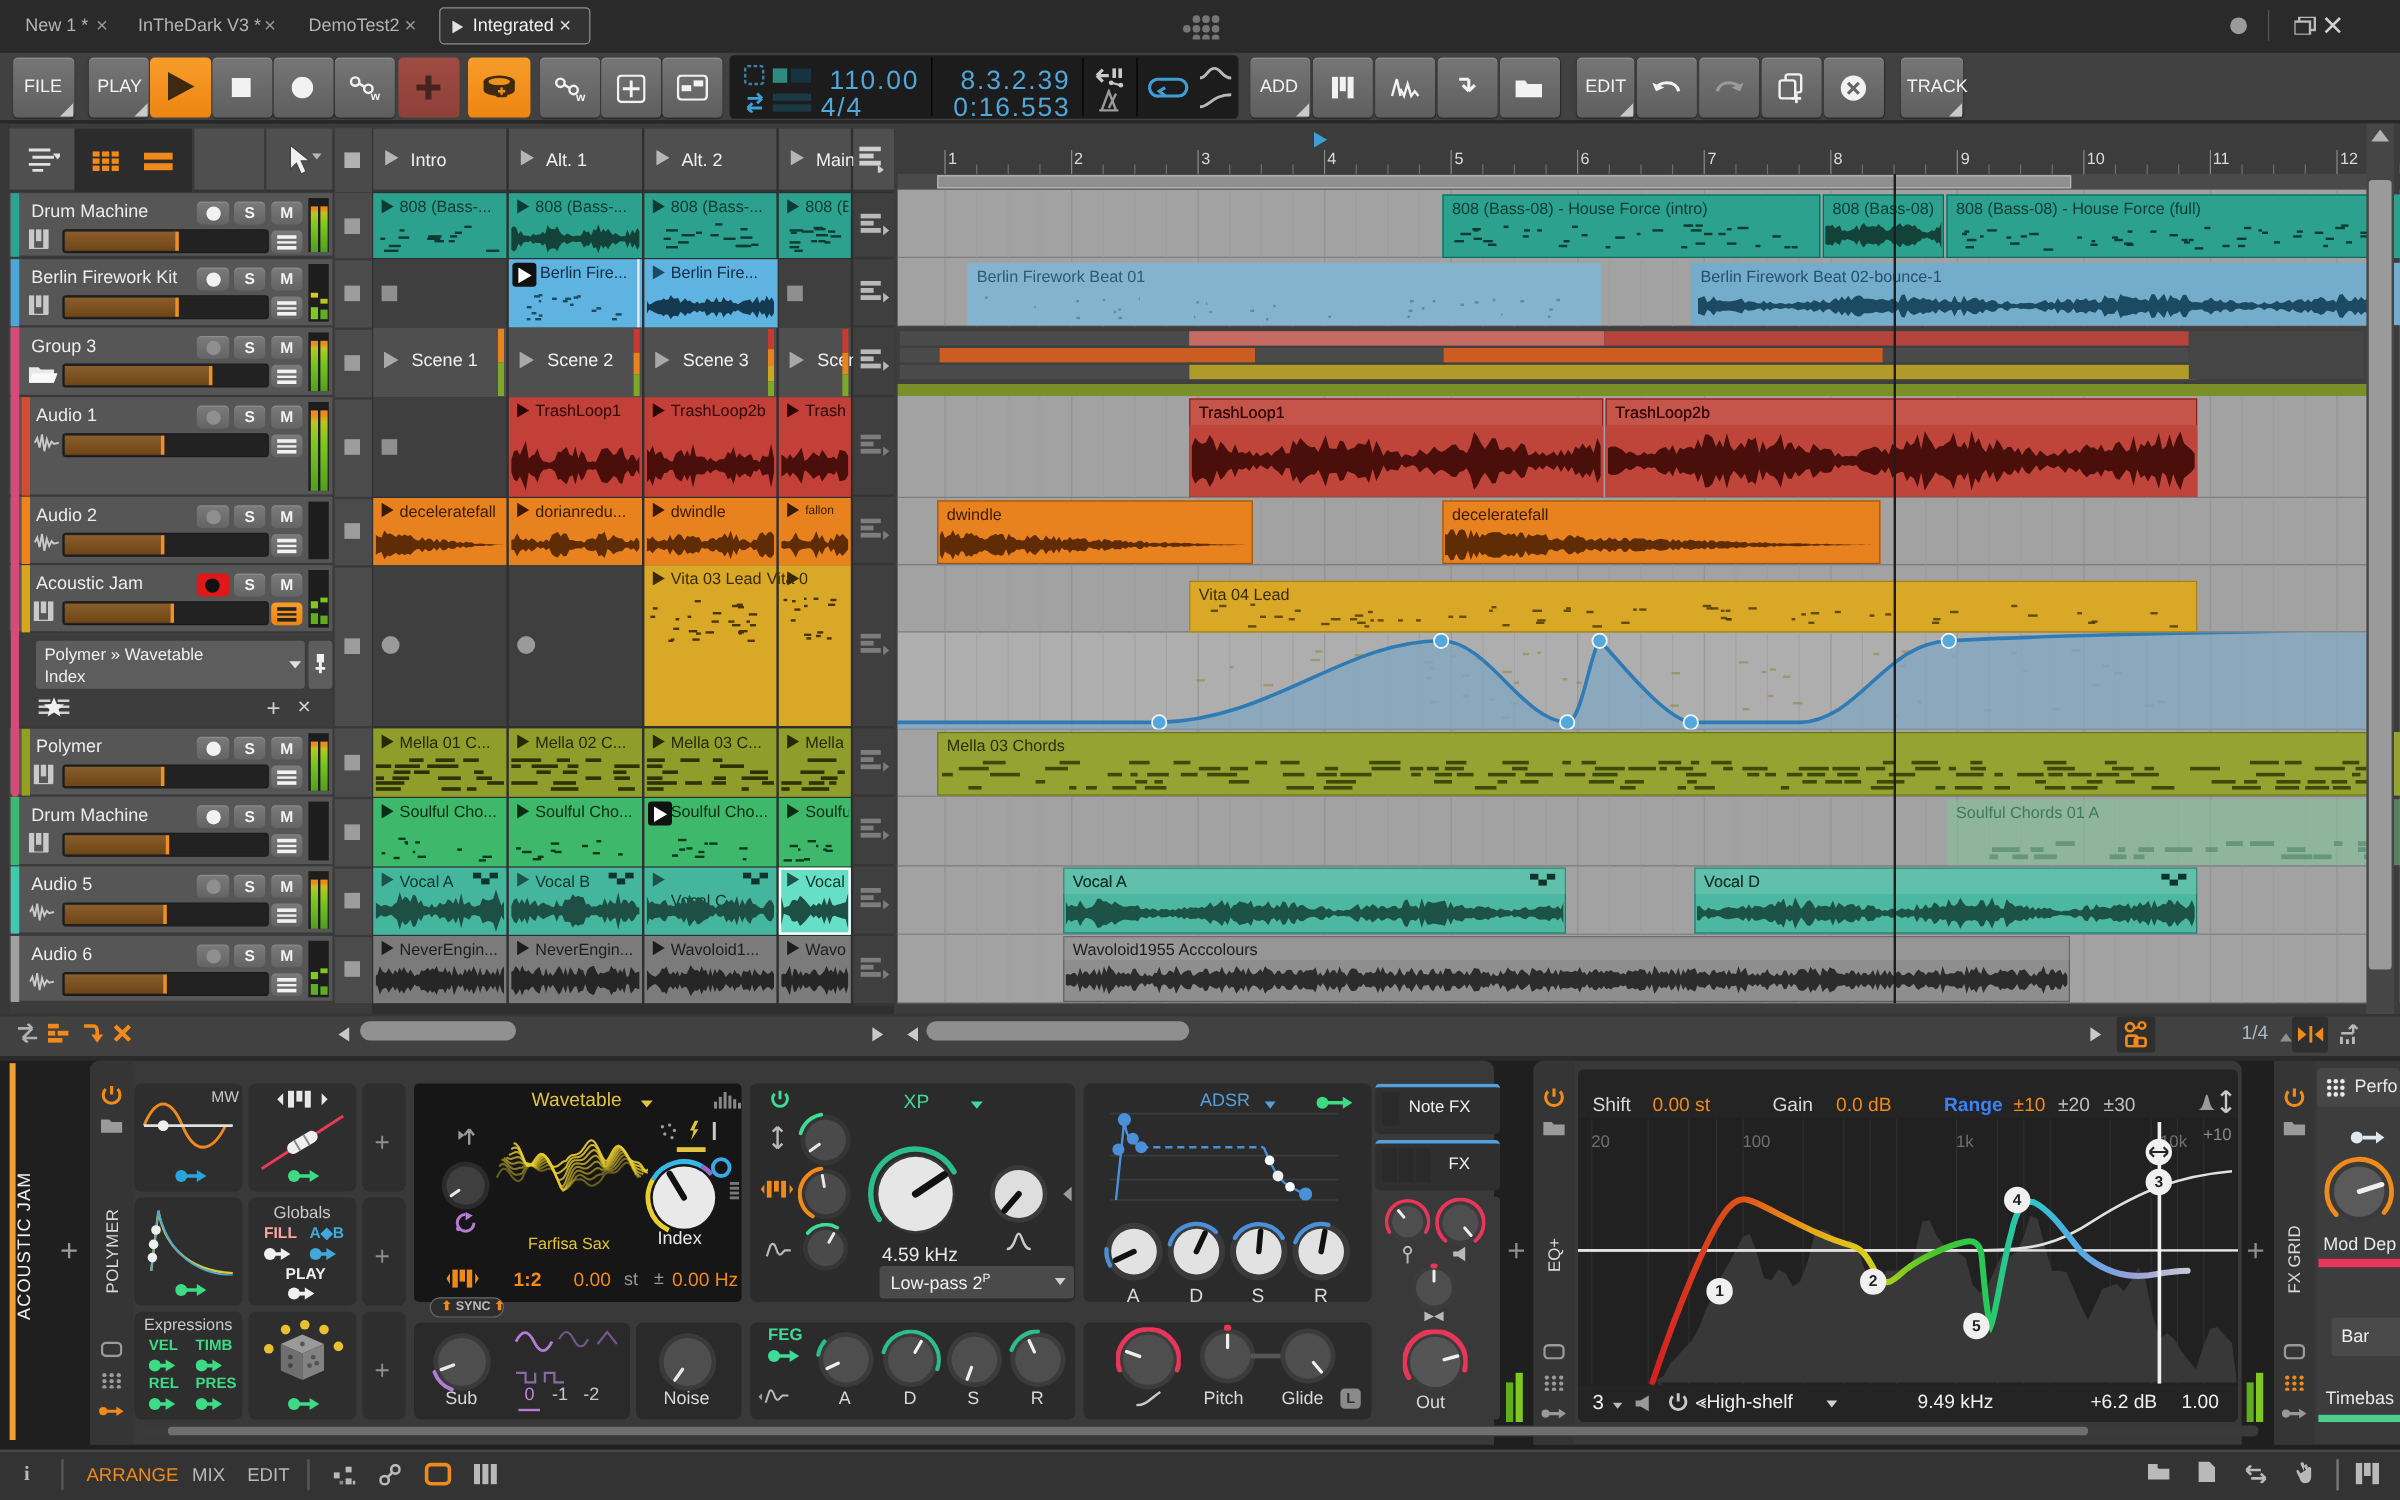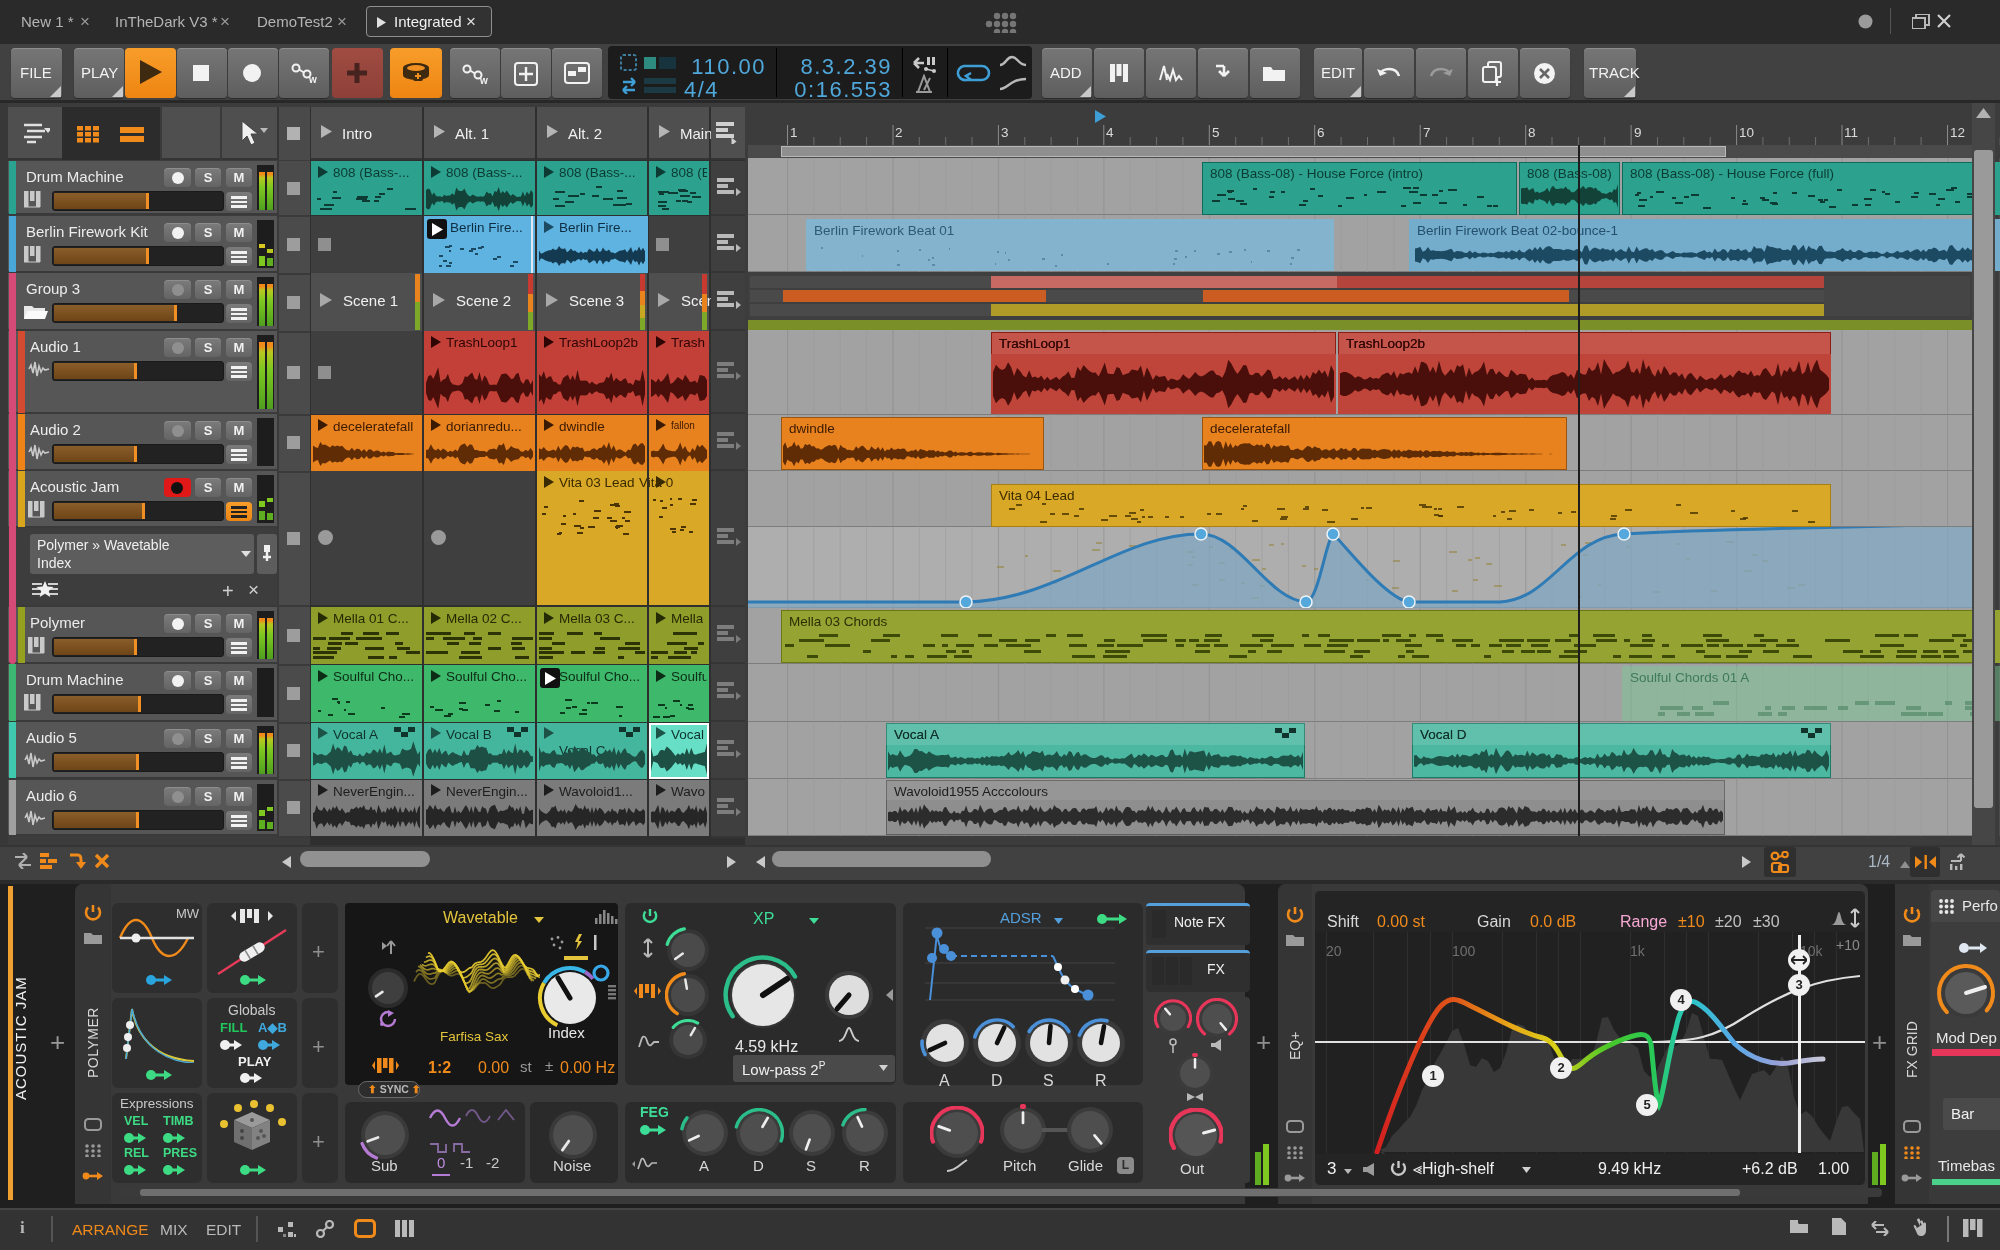--- a/index.html
+++ b/index.html
@@ -1906,21 +1906,21 @@
     <circle cx="12" cy="22" r="4" fill="#efefef"></circle>
     <circle cx="10" cy="34" r="4" fill="#efefef"></circle>
     <circle cx="9" cy="45" r="4" fill="#efefef"></circle>
   </svg>
 <svg style="position:absolute;left:146px;top:1068px;" width="26" height="14" viewBox="0 0 26 14">
     <circle cx="5" cy="7" r="5" fill="#3ddc84"></circle>
     <line x1="9" y1="7" x2="19" y2="7" stroke="#3ddc84" stroke-width="3"></line>
     <path d="M 18 2 L 26 7 L 18 12 Z" fill="#3ddc84"></path>
   </svg>
 <div class="t" style="left:228px;top:1003px;color:#c9c9c9;font-size:14px;font-weight:400;">Globals</div>
-<div class="t" style="left:220px;top:1021px;color:#22c55e;font-size:13px;font-weight:700;">FILL</div>
+<div class="t" style="left:220px;top:1021px;color:#fca5a5;font-size:13px;font-weight:700;">FILL</div>
 <svg style="position:absolute;left:220px;top:1038px;" width="22" height="14" viewBox="0 0 22 14">
     <circle cx="5" cy="7" r="5" fill="#f0f0f0"></circle>
     <line x1="9" y1="7" x2="15" y2="7" stroke="#f0f0f0" stroke-width="3"></line>
     <path d="M 14 2 L 22 7 L 14 12 Z" fill="#f0f0f0"></path>
   </svg>
 <div class="t" style="left:258px;top:1021px;color:#3fa8dc;font-size:13px;font-weight:700">A◆B</div>
 <svg style="position:absolute;left:258px;top:1038px;" width="22" height="14" viewBox="0 0 22 14">
     <circle cx="5" cy="7" r="5" fill="#3fa8dc"></circle>
     <line x1="9" y1="7" x2="15" y2="7" stroke="#3fa8dc" stroke-width="3"></line>
     <path d="M 14 2 L 22 7 L 14 12 Z" fill="#3fa8dc"></path>
@@ -2346,21 +2346,21 @@
 <svg style="position:absolute;left:1284px;top:1172px;" width="22" height="12" viewBox="0 0 22 12">
     <circle cx="4" cy="6" r="3.4" fill="#9a9a9a"></circle>
     <line x1="7" y1="6" x2="17" y2="6" stroke="#9a9a9a" stroke-width="2.6"></line>
     <path d="M15 2 L21 6 L15 10 Z" fill="#9a9a9a"></path>
   </svg>
 <div class="" style="left:1314px;top:890px;width:552px;height:296px;background:#242424;border-radius:6px;border:1px solid #3a3a3a"></div>
 <div class="t" style="left:1327px;top:913px;color:#d8d8d8;font-size:16px;font-weight:400;">Shift</div>
 <div class="t" style="left:1377px;top:913px;color:#f08a1a;font-size:16px;font-weight:400;">0.00 st</div>
 <div class="t" style="left:1477px;top:913px;color:#d8d8d8;font-size:16px;font-weight:400;">Gain</div>
 <div class="t" style="left:1530px;top:913px;color:#f08a1a;font-size:16px;font-weight:400;">0.0 dB</div>
-<div class="t" style="left:1620px;top:913px;color:#f9a8d4;font-size:16px;font-weight:400;">Range</div>
+<div class="t" style="left:1620px;top:913px;color:#3b82f6;font-size:16px;font-weight:700;">Range</div>
 <div class="t" style="left:1678px;top:913px;color:#f08a1a;font-size:16px;border-bottom:2.5px solid #f08a1a;padding-bottom:2px">±10</div>
 <div class="t" style="left:1715px;top:913px;color:#c0c0c0;font-size:16px;font-weight:400;">±20</div>
 <div class="t" style="left:1753px;top:913px;color:#c0c0c0;font-size:16px;font-weight:400;">±30</div>
 <svg style="position:absolute;left:1830px;top:910px;" width="18" height="16" viewBox="0 0 18 16">
     <path d="M1 15 C7 15 7 2 9 2 C11 2 11 15 17 15" fill="#9a9a9a"></path>
   </svg>
 <svg style="position:absolute;left:1849px;top:908px;" width="12" height="20" viewBox="0 0 12 20">
     <path d="M6 1 V19 M6 1 l-4 4 M6 1 l4 4 M6 19 l-4 -4 M6 19 l4 -4" stroke="#c9c9c9" stroke-width="2"></path>
   </svg>
 <div class="" style="left:1315px;top:932px;width:550px;height:222px;background:#212121"></div>

